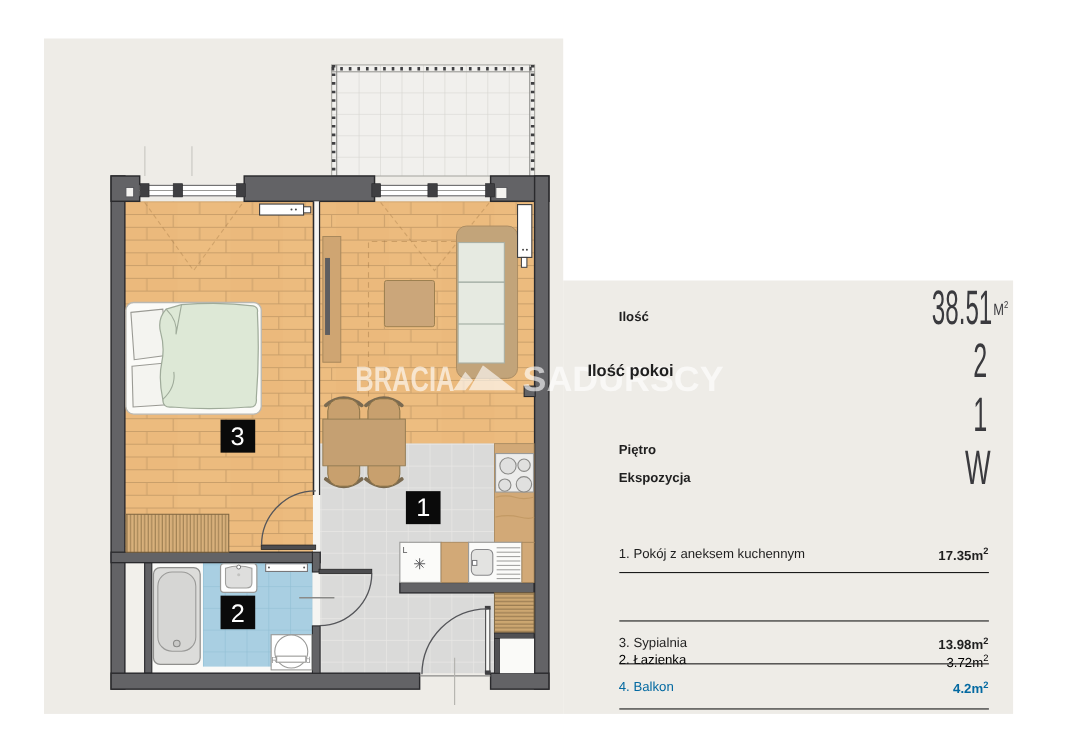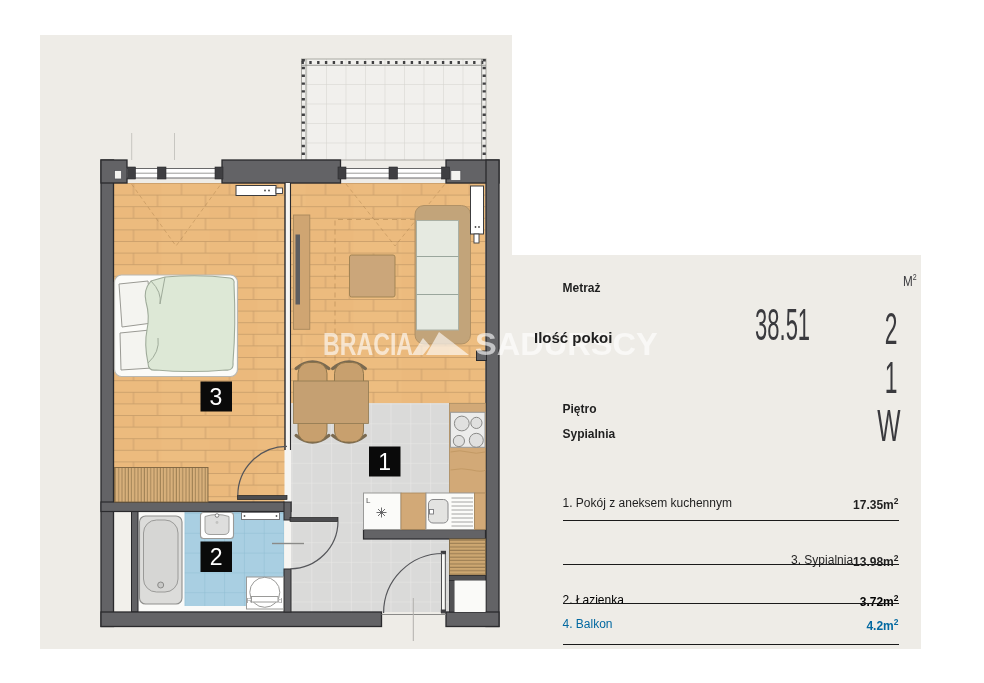--- a/index.html
+++ b/index.html
@@ -336,49 +336,49 @@
 <div class="abs" style="left:322.5px;top:325.5px;width:420px;height:40px;color:rgba(255,255,255,0.62);font-weight:bold;white-space:nowrap;">
 <span class="abs" style="left:0;top:0;font-size:32px;transform:scaleX(0.724);transform-origin:0 0;">BRACIA</span>
 <svg class="abs" style="left:89.5px;top:6px;" width="57" height="23" viewBox="0 0 57 23" fill="rgba(255,255,255,0.62)">
 <polygon points="0,23 11,6 18,14 11,23"></polygon>
 <polygon points="14,23 27,0 57,23"></polygon>
 </svg>
 <span class="abs" style="left:152.5px;top:0;font-size:32px;transform:scaleX(1.018);transform-origin:0 0;">SADURSCY</span>
 </div>
 </div>
 
-<div class="abs" style="left:562.5px;top:281px;font-size:12px;font-weight:bold;color:#1f1f1f;">Metraż</div>
-
-<div class="abs" style="left:700px;top:264px;width:202px;color:#3a3a3e;margin-top:44px;">
+<div class="abs" style="left:562.5px;top:281px;font-size:12px;font-weight:bold;color:#1f1f1f;">Ilość</div>
+
+<div class="abs" style="left:700px;top:264px;width:202px;text-align:right;color:#3a3a3e;">
 <span style="display:inline-block;font-size:44px;line-height:34px;transform:scaleX(0.5);transform-origin:100% 0;">38.51</span></div>
 
 <div class="abs" style="left:902.5px;top:271.5px;color:#3a3a3e;"><span style="display:inline-block;font-size:15px;transform:scaleX(0.78);transform-origin:0 0;">M<sup style="font-size:9px;">2</sup></span></div>
 
 <div class="abs" style="left:534px;top:329px;font-size:15px;font-weight:bold;color:#1f1f1f;">Ilość pokoi</div>
 
 <div class="abs" style="left:700px;top:312px;width:197px;text-align:right;color:#3a3a3e;">
 <span style="display:inline-block;font-size:44px;line-height:34px;transform:scaleX(0.52);transform-origin:100% 0;">2</span></div>
 
 <div class="abs" style="left:562.5px;top:377.5px;font-size:12px;font-weight:bold;color:#1f1f1f;margin-top:24px;">Piętro</div>
 
 <div class="abs" style="left:700px;top:361px;width:197px;text-align:right;color:#3a3a3e;">
 <span style="display:inline-block;font-size:44px;line-height:34px;transform:scaleX(0.52);transform-origin:100% 0;">1</span></div>
 
-<div class="abs" style="left:562.5px;top:427px;font-size:12px;font-weight:bold;color:#1f1f1f;">Sypialnia</div>
+<div class="abs" style="left:562.5px;top:427px;font-size:12px;font-weight:bold;color:#1f1f1f;">Ekspozycja</div>
 
 <div class="abs" style="left:700px;top:408.5px;width:201px;text-align:right;color:#3a3a3e;">
 <span style="display:inline-block;font-size:44px;line-height:34px;transform:scaleX(0.56);transform-origin:100% 0;">W</span></div>
 
 <div class="abs" style="left:562.5px;top:495.5px;width:336px;font-size:12px;color:#1f1f1f;">1. Pokój z aneksem kuchennym<span style="float:right;font-weight:bold;">17.35m<sup style="font-size:8.5px;">2</sup></span></div>
 
 <div class="abs" style="left:562.5px;top:519.5px;width:336px;border-top:1.6px solid #1a1a1a;"></div>
 
-<div class="abs" style="left:562.5px;top:554px;width:336px;font-size:12px;color:#000000;margin-top:39px;">2. Łazienka<span style="float:right;font-weight:bold;text-align:center;">3.72m<sup style="font-size:8.5px;">2</sup></span></div>
+<div class="abs" style="left:562.5px;top:554px;width:336px;font-size:12px;color:#000000;margin-top:39px;">2. Łazienka<span style="float:right;font-weight:normal;text-align:center;">3.72m<sup style="font-size:8.5px;">2</sup></span></div>
 
 <div class="abs" style="left:562.5px;top:563.5px;width:336px;border-top:1.6px solid #1a1a1a;"></div>
 
-<div class="abs" style="left:562.5px;top:553px;width:336px;font-size:12px;color:#1f1f1f;text-align:right;">3. Sypialnia<span style="float:right;font-weight:bold;">13.98m<sup style="font-size:8.5px;">2</sup></span></div>
+<div class="abs" style="left:562.5px;top:577px;width:336px;font-size:12px;color:#1f1f1f;">3. Sypialnia<span style="float:right;font-weight:bold;">13.98m<sup style="font-size:8.5px;">2</sup></span></div>
 
 <div class="abs" style="left:562.5px;top:603px;width:336px;border-top:1.6px solid #1a1a1a;"></div>
 
 <div class="abs" style="left:562.5px;top:616.5px;width:336px;font-size:12px;color:#0369a1;">4. Balkon<span style="float:right;font-weight:bold;">4.2m<sup style="font-size:8.5px;">2</sup></span></div>
 
 <div class="abs" style="left:562.5px;top:643.5px;width:336px;border-top:1.6px solid #1a1a1a;"></div>
 
 </body></html>

